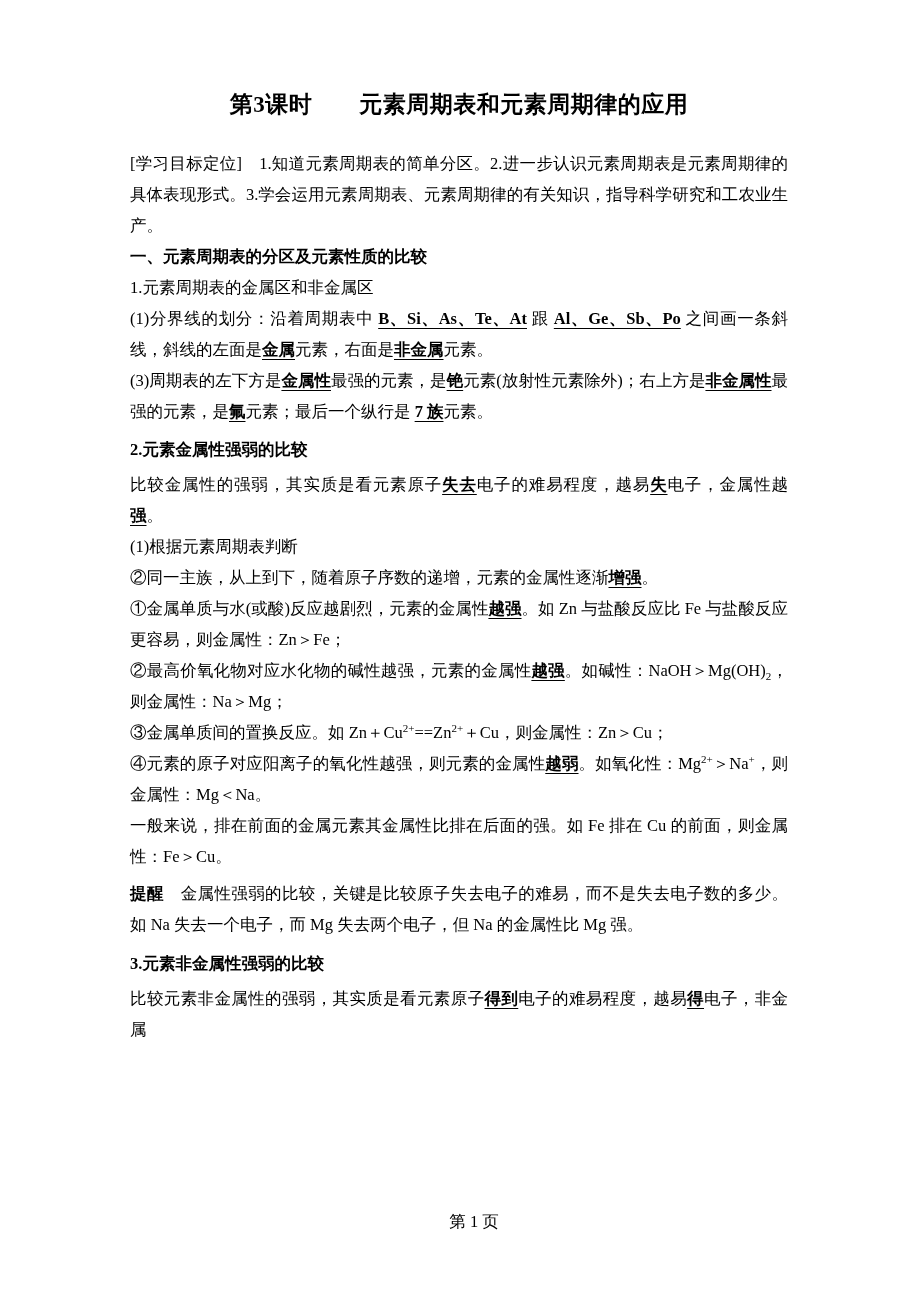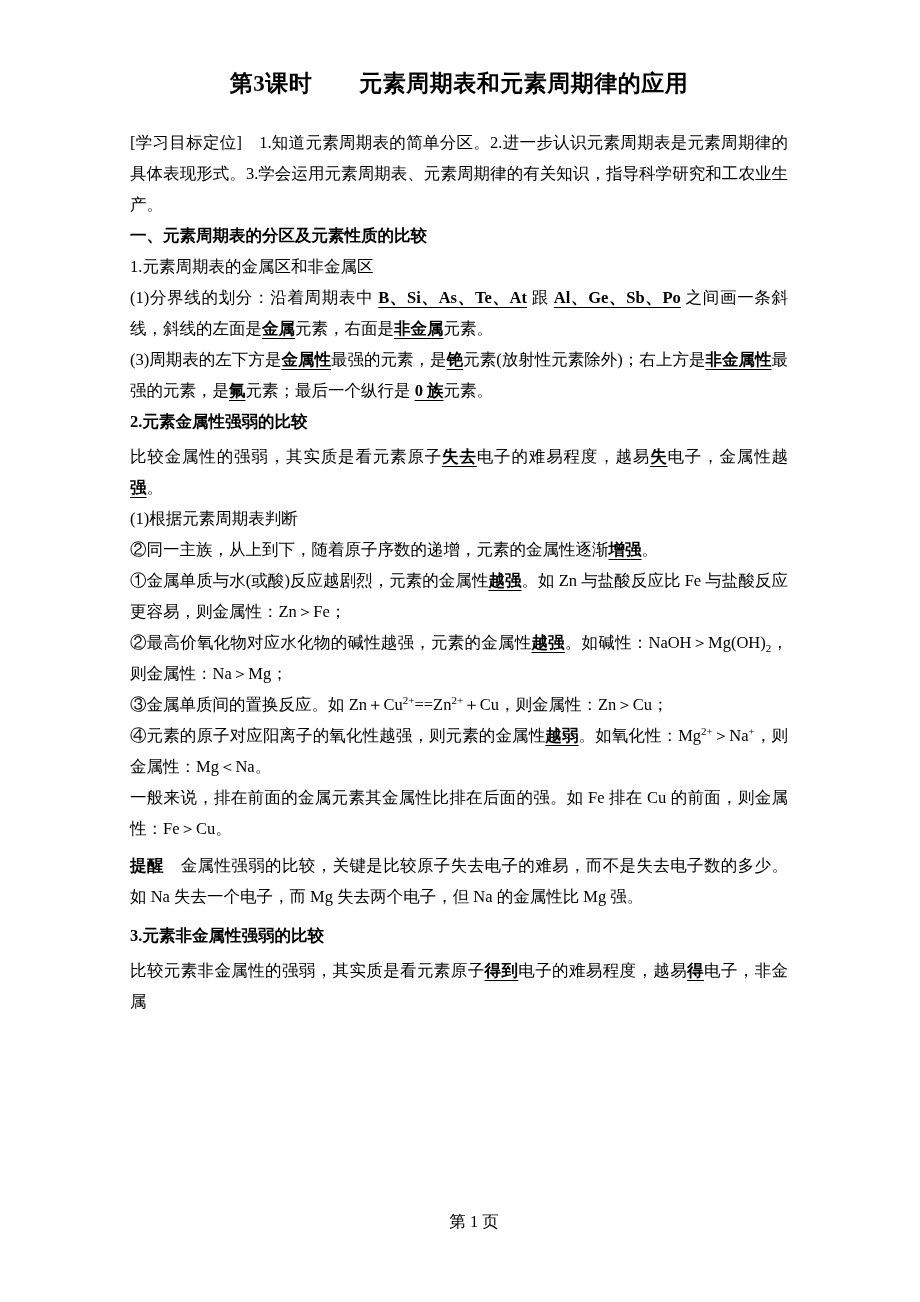--- a/index.html
+++ b/index.html
@@ -5,37 +5,37 @@
   * { margin: 0; padding: 0; box-sizing: border-box; }
   html, body { width: 920px; height: 1302px; }
   body {
     background: #ffffff;
     color: #000000;
     font-family: "Liberation Serif", "DejaVu Serif", serif;
     position: relative;
     overflow: hidden;
   }
   .doc {
-    padding: 67px 132px 0 130px;
+    padding: 88px 132px 0 130px;
   }
   .title {
     font-size: 23px;
     font-weight: bold;
     text-align: center;
     line-height: 34px;
     margin-bottom: 26px;
     letter-spacing: 0.5px;
   }
   .para {
     font-size: 16.5px;
     line-height: 31px;
     text-align: justify;
   }
   .h1 { font-weight: bold; }
-  .h2 { font-weight: bold; margin-top: 0; margin-bottom: 4px; }
+  .h2 { font-weight: bold; margin-top: 7px; margin-bottom: 4px; }
   .note { margin-top: 6px; margin-bottom: 8px; }
   .u {
     text-decoration: underline;
     text-underline-offset: 4px;
     text-decoration-thickness: 1px;
     font-weight: bold;
   }
   .b { font-weight: bold; }
   sup, sub {
     font-size: 11px;
@@ -55,21 +55,21 @@
 </head>
 <body>
 
 <div class="doc">
   <h1 class="title">第3课时　　元素周期表和元素周期律的应用</h1>
   <div>
       <p class="para body"><span>[学习目标定位]　1.知道元素周期表的简单分区。2.进一步认识元素周期表是元素周期律的具体表现形式。3.学会运用元素周期表、元素周期律的有关知识，指导科学研究和工农业生产。</span></p>
       <p class="para h1"><span class="b">一、元素周期表的分区及元素性质的比较</span></p>
       <p class="para body"><span>1.元素周期表的金属区和非金属区</span></p>
       <p class="para body"><span>(1)分界线的划分：沿着周期表中 </span><span class="u">B、Si、As、Te、At</span><span> 跟 </span><span class="u">Al、Ge、Sb、Po</span><span> 之间画一条斜线，斜线的左面是</span><span class="u">金属</span><span>元素，右面是</span><span class="u">非金属</span><span>元素。</span></p>
-      <p class="para body"><span>(3)周期表的左下方是</span><span class="u">金属性</span><span>最强的元素，是</span><span class="u">铯</span><span>元素(放射性元素除外)；右上方是</span><span class="u">非金属性</span><span>最强的元素，是</span><span class="u">氟</span><span>元素；最后一个纵行是 </span><span class="u">0 族</span><span>元素。</span></p>
+      <p class="para body"><span>(3)周期表的左下方是</span><span class="u">金属性</span><span>最强的元素，是</span><span class="u">铯</span><span>元素(放射性元素除外)；右上方是</span><span class="u">非金属性</span><span>最强的元素，是</span><span class="u">氟</span><span>元素；最后一个纵行是 </span><span class="u">7 族</span><span>元素。</span></p>
       <p class="para h2"><span class="b">2.元素金属性强弱的比较</span></p>
       <p class="para body"><span>比较金属性的强弱，其实质是看元素原子</span><span class="u">失去</span><span>电子的难易程度，越易</span><span class="u">失</span><span>电子，金属性越</span><span class="u">强</span><span>。</span></p>
       <p class="para body"><span>(1)根据元素周期表判断</span></p>
       <p class="para body"><span>②同一主族，从上到下，随着原子序数的递增，元素的金属性逐渐</span><span class="u">增强</span><span>。</span></p>
       <p class="para body"><span>①金属单质与水(或酸)反应越剧烈，元素的金属性</span><span class="u">越强</span><span>。如 Zn 与盐酸反应比 Fe 与盐酸反应更容易，则金属性：Zn＞Fe；</span></p>
       <p class="para body"><span>②最高价氧化物对应水化物的碱性越强，元素的金属性</span><span class="u">越强</span><span>。如碱性：NaOH＞Mg(OH)</span><sub>2</sub><span>，则金属性：Na＞Mg；</span></p>
       <p class="para body"><span>③金属单质间的置换反应。如 Zn＋Cu</span><sup>2+</sup><span>==</span><span>Zn</span><sup>2+</sup><span>＋Cu，则金属性：Zn＞Cu；</span></p>
       <p class="para body"><span>④元素的原子对应阳离子的氧化性越强，则元素的金属性</span><span class="u">越弱</span><span>。如氧化性：Mg</span><sup>2+</sup><span>＞Na</span><sup>+</sup><span>，则金属性：Mg＜Na。</span></p>
       <p class="para body"><span>一般来说，排在前面的金属元素其金属性比排在后面的强。如 Fe 排在 Cu 的前面，则金属性：Fe＞Cu。</span></p>
       <p class="para note"><span class="b">提醒</span><span>　金属性强弱的比较，关键是比较原子失去电子的难易，而不是失去电子数的多少。如 Na 失去一个电子，而 Mg 失去两个电子，但 Na 的金属性比 Mg 强。</span></p>

